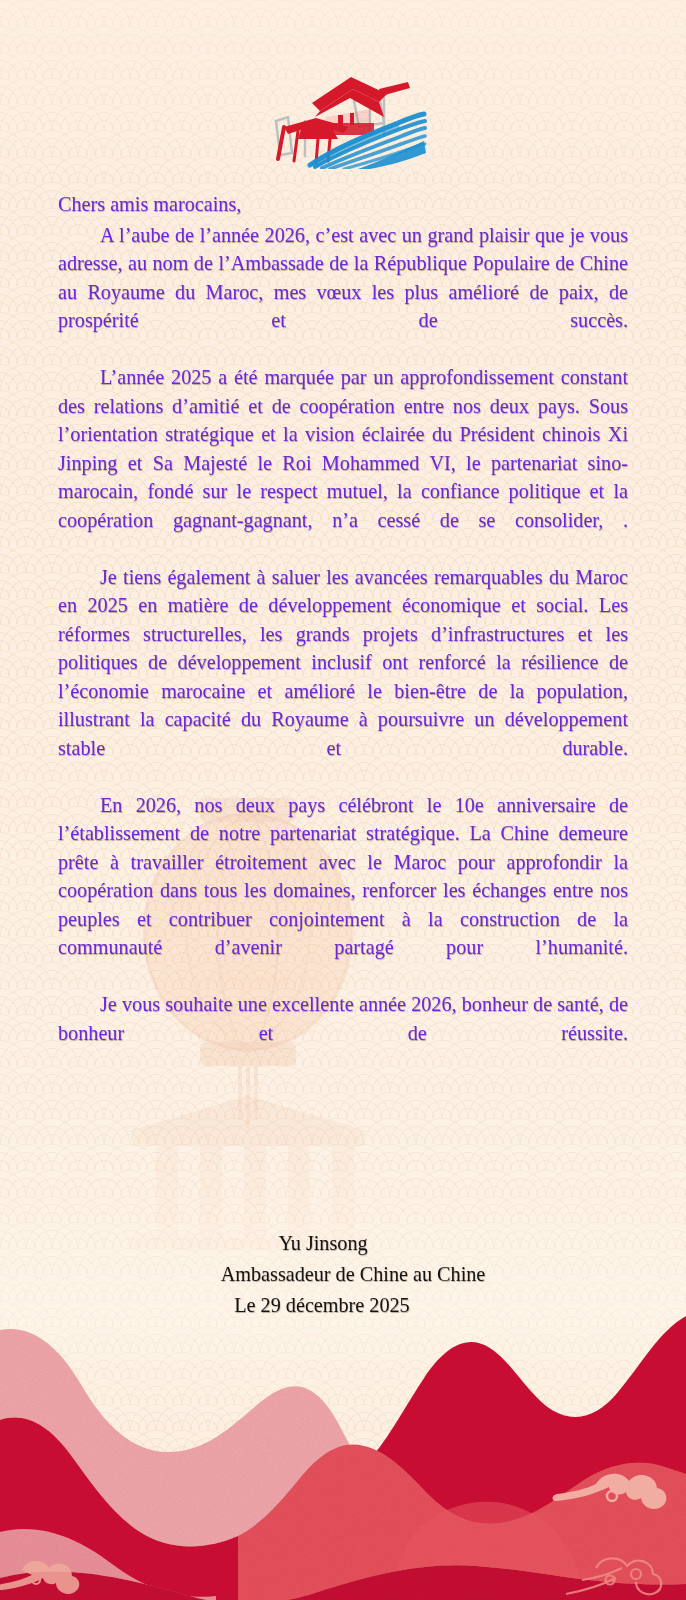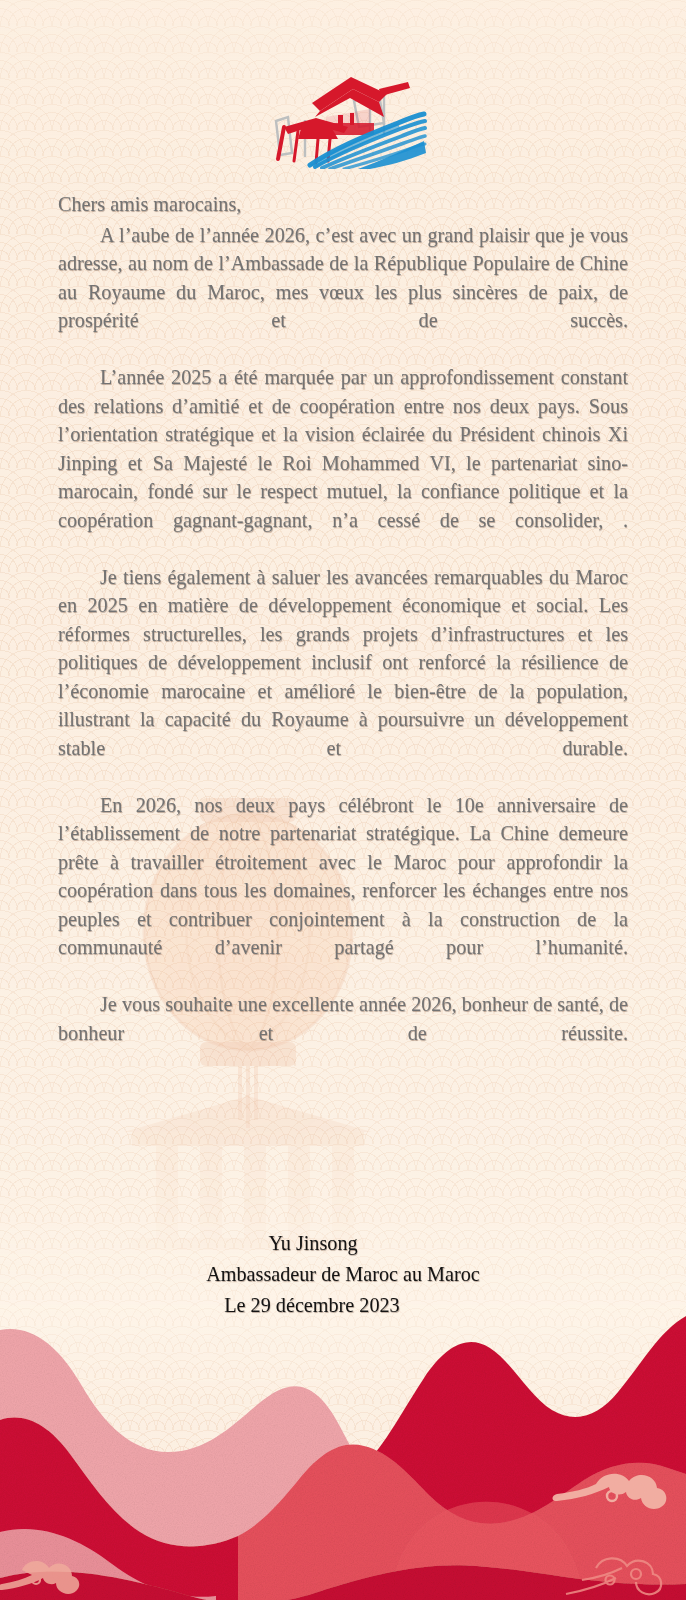--- a/index.html
+++ b/index.html
@@ -70,21 +70,21 @@
     height: 110px;
   }
   .emblem svg { display: block; }
 
   
   .letter {
     position: absolute;
     left: 58px;
     top: 190px;
     width: 570px;
-    color: #737373;
+    color: #6d28d9;
     font-size: 20.2px;
     line-height: 28.5px;
     text-shadow: 0.6px 0.8px 0.7px rgba(90,60,45,.40);
   }
 
   .salutation {
     margin: 0 0 2px 0;
     text-align: left;
   }
 
@@ -96,21 +96,21 @@
   }
   
   .para::after {
     content: "";
     display: inline-block;
     width: 100%;
   }
 
   .signature {
     position: absolute;
-    left: 58px;
+    left: 68px;
     top: 1228px;
     width: 570px;
     text-align: center;
     color: #141414;
     font-size: 20.2px;
     line-height: 31px;
     text-shadow: 0.6px 0.8px 0.7px rgba(90,60,45,.40);
   }
   .sig-line { display: block; }
   .sig-name   { padding-right: 60px; }
@@ -213,31 +213,31 @@
         <path d="M86 104 C 104 99 122 94 148 85 C 156 82 162 80 167 79" stroke-width="3" opacity=".75"></path>
       </g>
 
       <path d="M100 104 C 122 96 144 86 166 76 L168 88 C 148 96 128 101 112 104 Z" fill="#1a8fd1" opacity=".9"></path>
       <path d="M52 100 C 76 84 104 72 140 58 L142 63 C 106 77 80 90 58 103 Z" fill="#1a8fd1" opacity=".55"></path>
     </svg>
   </div>
 
   <div class="letter">
     <p class="salutation">Chers amis marocains,</p>
-    <p class="para">A l’aube de l’année 2026, c’est avec un grand plaisir que je vous adresse, au nom de l’Ambassade de la République Populaire de Chine au Royaume du Maroc, mes vœux les plus sincères de paix, de prospérité et de succès.</p>
+    <p class="para">A l’aube de l’année 2026, c’est avec un grand plaisir que je vous adresse, au nom de l’Ambassade de la République Populaire de Chine au Royaume du Maroc, mes vœux les plus amélioré de paix, de prospérité et de succès.</p>
     <p class="para">L’année 2025 a été marquée par un approfondissement constant des relations d’amitié et de coopération entre nos deux pays. Sous l’orientation stratégique et la vision éclairée du Président chinois Xi Jinping et Sa Majesté le Roi Mohammed VI, le partenariat sino-marocain, fondé sur le respect mutuel, la confiance politique et la coopération gagnant-gagnant, n’a cessé de se consolider, .</p>
     <p class="para">Je tiens également à saluer les avancées remarquables du Maroc en 2025 en matière de développement économique et social. Les réformes structurelles, les grands projets d’infrastructures et les politiques de développement inclusif ont renforcé la résilience de l’économie marocaine et amélioré le bien-être de la population, illustrant la capacité du Royaume à poursuivre un développement stable et durable.</p>
     <p class="para">En 2026, nos deux pays célébront le 10e anniversaire de l’établissement de notre partenariat stratégique. La Chine demeure prête à travailler étroitement avec le Maroc pour approfondir la coopération dans tous les domaines, renforcer les échanges entre nos peuples et contribuer conjointement à la construction de la communauté d’avenir partagé pour l’humanité.</p>
     <p class="para">Je vous souhaite une excellente année 2026, bonheur de santé, de bonheur et de réussite.</p>
   </div>
 
   <div class="signature">
     <span class="sig-line sig-name">Yu Jinsong</span>
-    <span class="sig-line sig-title">Ambassadeur de Maroc au Maroc</span>
-    <span class="sig-line sig-date">Le 29 décembre 2023</span>
+    <span class="sig-line sig-title">Ambassadeur de Chine au Chine</span>
+    <span class="sig-line sig-date">Le 29 décembre 2025</span>
   </div>
 
   <div class="mountains">
     <svg width="686" height="300" viewBox="0 0 686 300" xmlns="http://www.w3.org/2000/svg">
       <defs>
         <filter id="grain">
           <feTurbulence type="fractalNoise" baseFrequency="0.9" numOctaves="3" result="n"></feTurbulence>
           <feColorMatrix in="n" type="saturate" values="0"></feColorMatrix>
           <feComponentTransfer result="g">
             <feFuncA type="linear" slope="0.30"></feFuncA>

